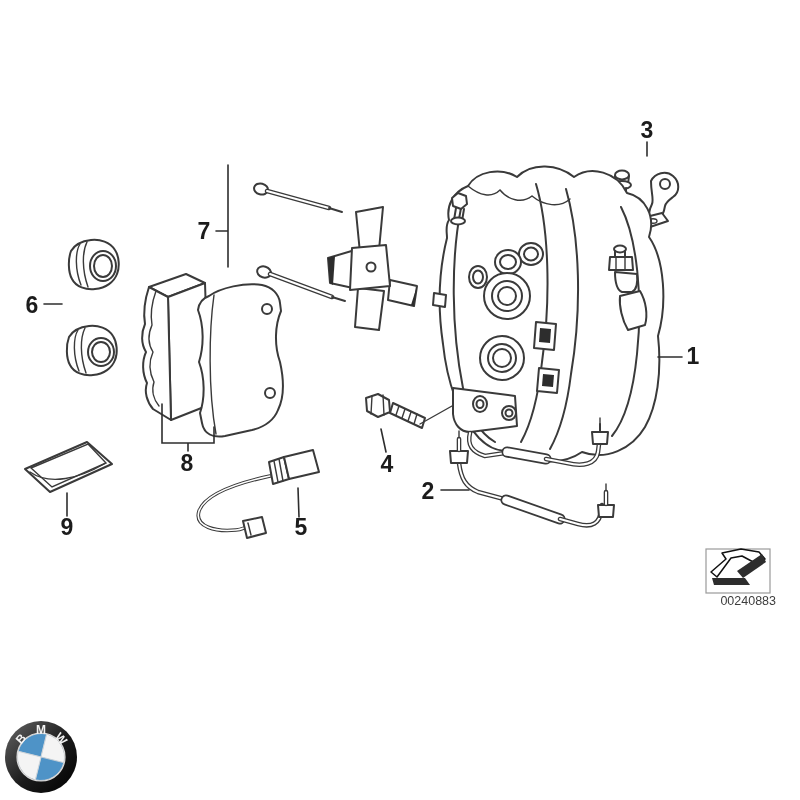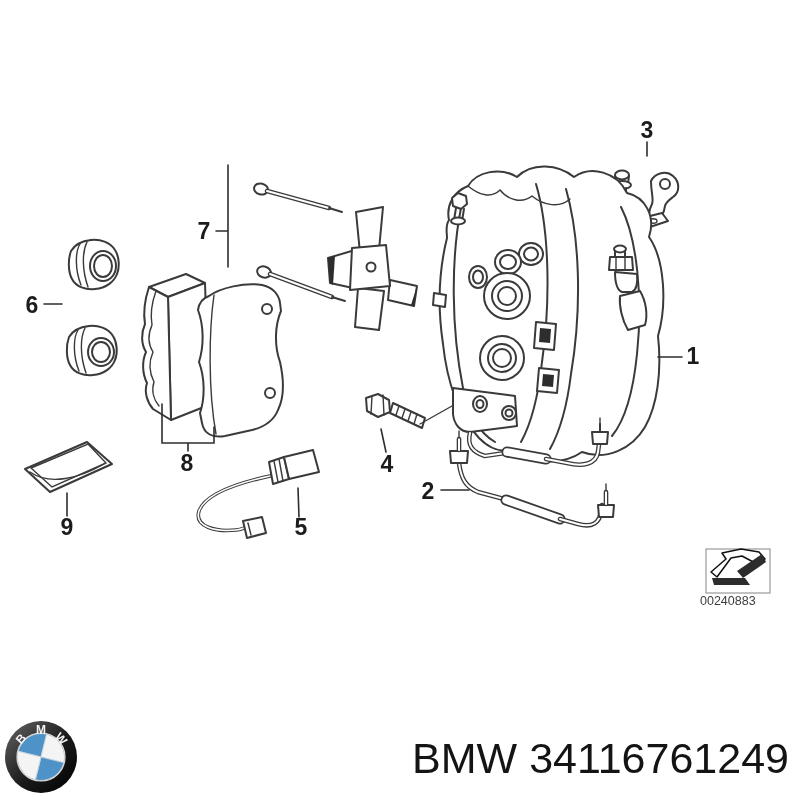--- a/index.html
+++ b/index.html
@@ -1,21 +1,21 @@
 <!DOCTYPE html>
 <html><head>
 <meta charset="utf-8">
 <style>
   html,body{margin:0;padding:0;background:#fff;}
   .stage{position:relative;width:800px;height:800px;background:#ffffff;overflow:hidden;
          font-family:"Liberation Sans",sans-serif;}
   svg.art{position:absolute;left:0;top:0;display:block;}
   .callout{position:absolute;transform:translate(-50%,-50%);
            font:700 23px "Liberation Sans",sans-serif;color:#1c1c1c;}
-  .draw-num{position:absolute;left:700px;top:594px;width:76px;text-align:left;
+  .draw-num{position:absolute;left:700px;top:594px;width:76px;text-align:right;
             font:400 12.5px "Liberation Sans",sans-serif;color:#3d3d3d;}
   .footer-title{position:absolute;right:11px;top:734px;
             font:400 43px "Liberation Sans",sans-serif;color:#141414;white-space:nowrap;}
   .ln{stroke:#3a3a3a;stroke-width:2;fill:none;stroke-linejoin:round;stroke-linecap:round;}
   .lnf{stroke:#3a3a3a;stroke-width:2;fill:#ffffff;stroke-linejoin:round;}
   .thin{stroke:#3a3a3a;stroke-width:1.4;fill:none;stroke-linecap:round;}
   .leader{stroke:#2e2e2e;stroke-width:1.6;fill:none;stroke-linecap:round;}
   .pipeD{stroke:#3a3a3a;stroke-width:4.6;fill:none;stroke-linecap:round;}
   .pipeL{stroke:#ffffff;stroke-width:2;fill:none;stroke-linecap:round;}
   .slvD{stroke:#3a3a3a;stroke-width:11;fill:none;stroke-linecap:round;}
@@ -237,14 +237,13 @@
   <div class="callout" style="left:647px;top:130px;">3</div>
   <div class="callout" style="left:387px;top:464px;">4</div>
   <div class="callout" style="left:301px;top:527px;">5</div>
   <div class="callout" style="left:32px;top:305px;">6</div>
   <div class="callout" style="left:204px;top:231px;">7</div>
   <div class="callout" style="left:187px;top:463px;">8</div>
   <div class="callout" style="left:67px;top:527px;">9</div>
 
   <div class="draw-num">00240883</div>
 
-  <div class="footer-title">BMW 34116761249</div>
 </div>
 
 </body></html>

